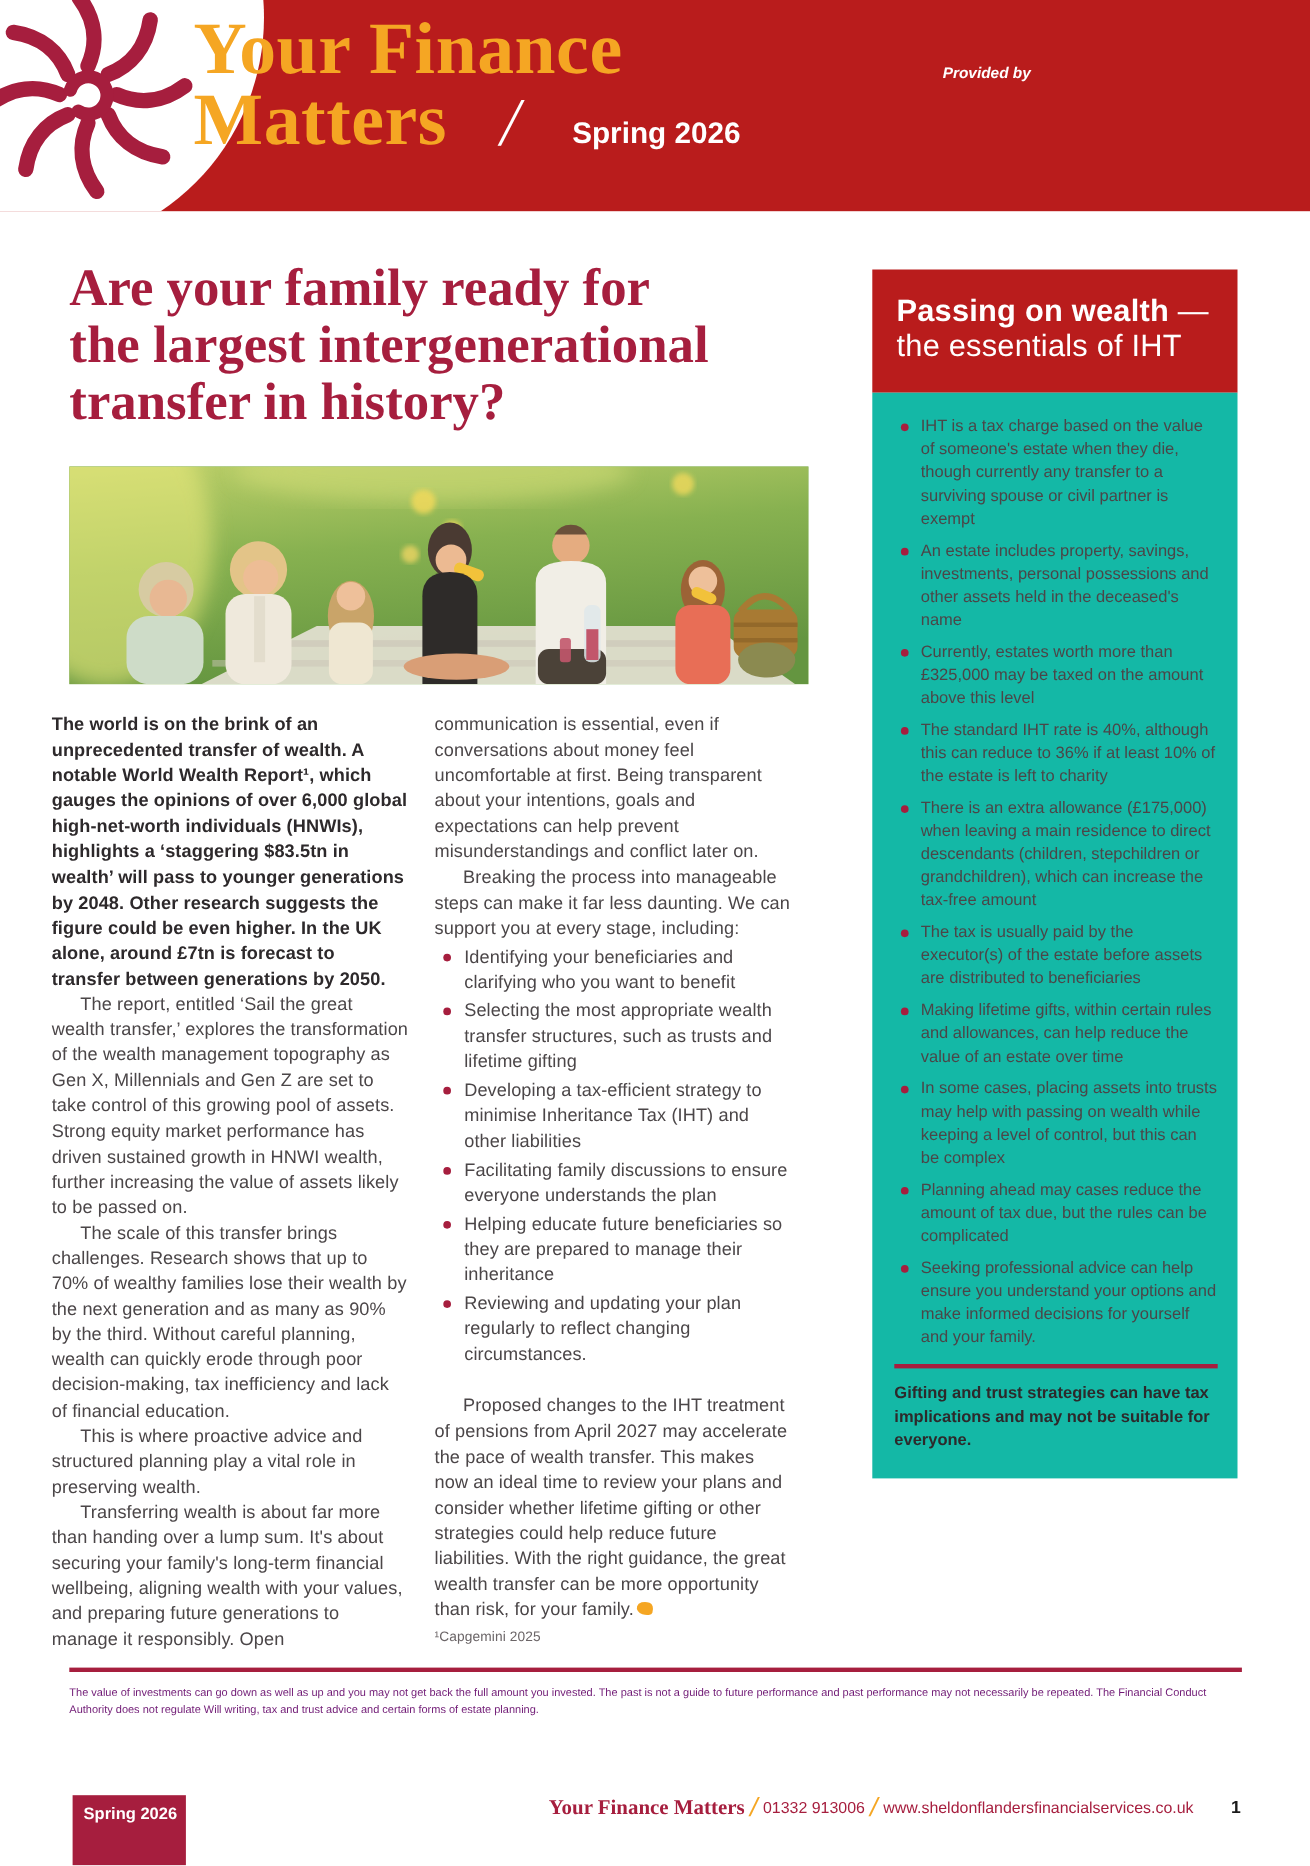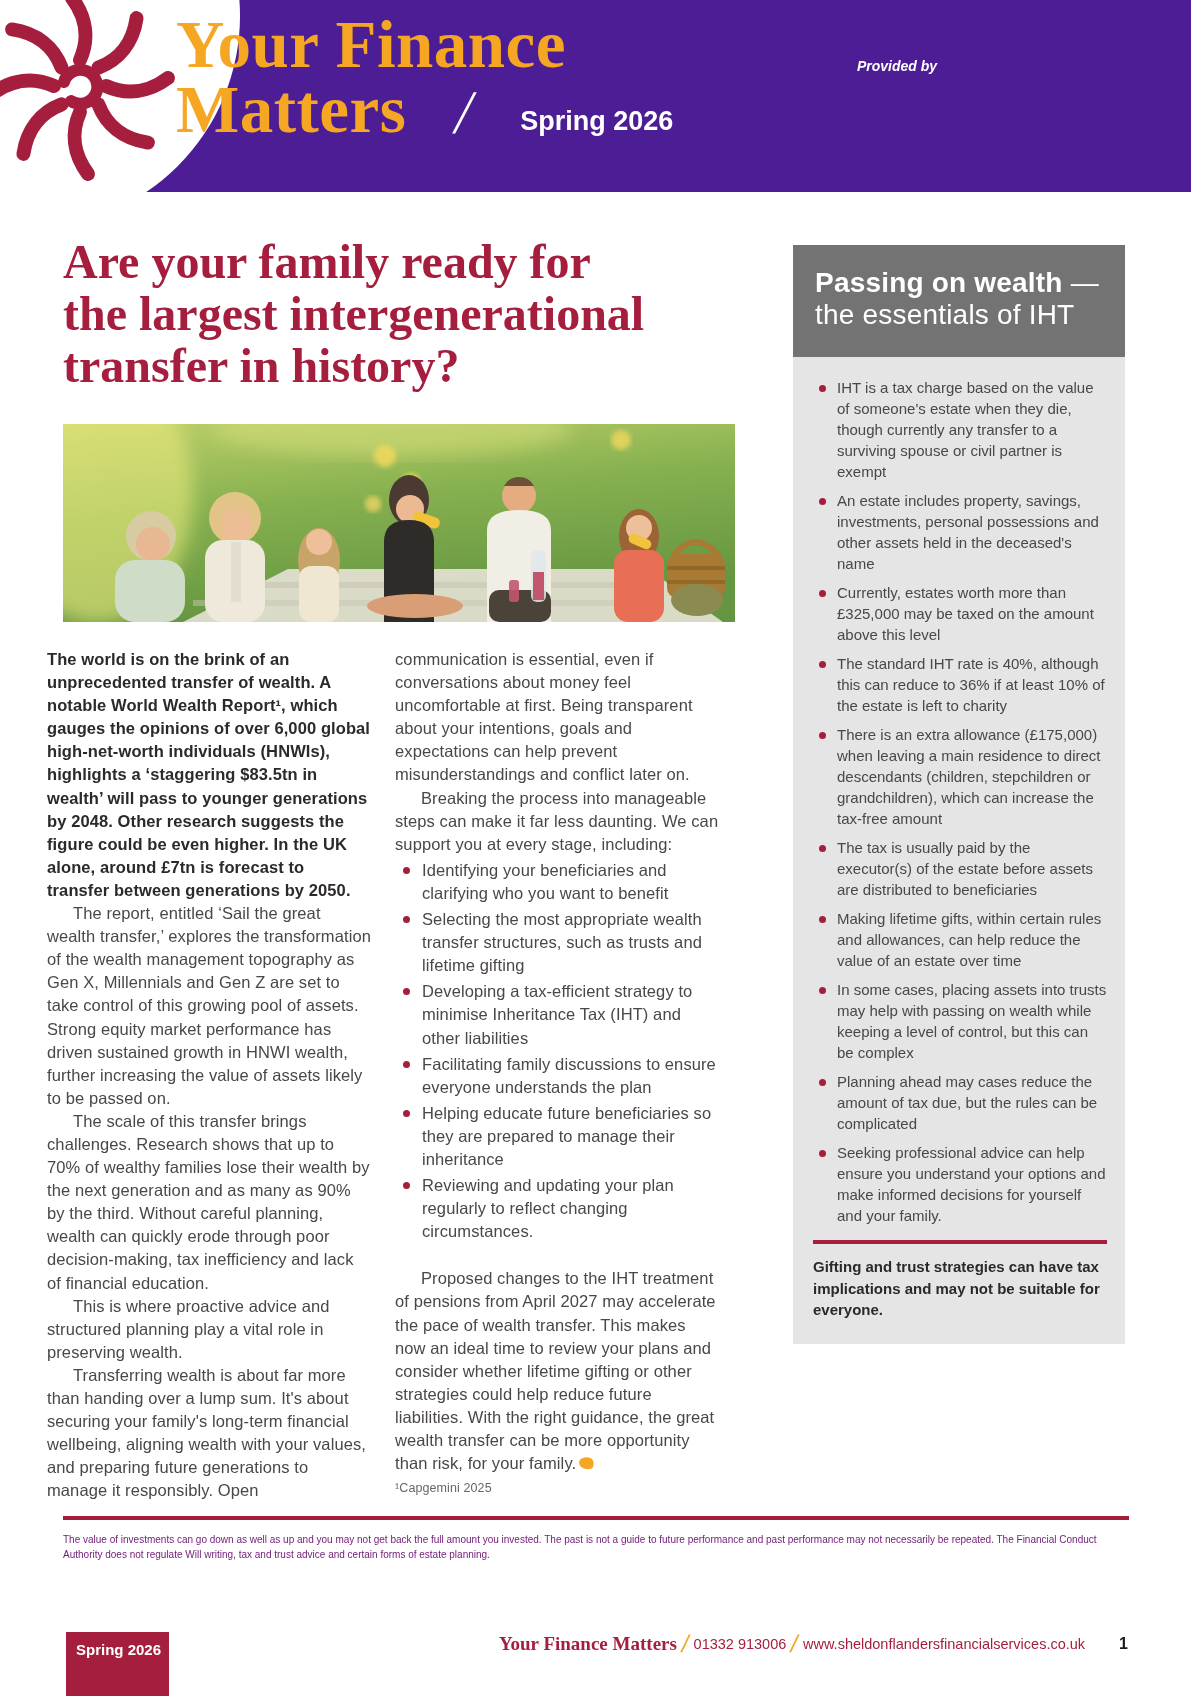--- a/index.html
+++ b/index.html
@@ -4,21 +4,21 @@
 <style>
   * { box-sizing: border-box; }
   html,body { margin:0; padding:0; background:#ffffff; }
   .page {
     position: relative; width: 1191px; height: 1696px; margin: 0 auto;
     background: #ffffff; overflow: hidden;
     font-family: "Liberation Sans", sans-serif; color:#4b4648;
   }
 
   
-  .masthead { position:absolute; top:0; left:0; width:1191px; height:192px; background:#4c1d95; overflow:hidden; }
+  .masthead { position:absolute; top:0; left:0; width:1191px; height:192px; background:#b91c1c; overflow:hidden; }
   .swirl { position:absolute; top:0; left:0; }
   .masthead-title { position:absolute; left:176px; top:12px; color:#F5A623;
     font-family:"Liberation Serif", serif; font-weight:700; font-size:67px; line-height:0.97; letter-spacing:0.5px; }
   .masthead-line2 { display:flex; align-items:flex-end;gap:38px; }
   .masthead-slash { color:#ffffff; font-weight:400; font-size:62px; margin:0 8px 0 12px; transform:skewX(-10deg); }
   .masthead-issue { color:#ffffff; font-family:"Liberation Sans", sans-serif; font-size:27px; font-weight:700; letter-spacing:0; padding-bottom:8px; }
   .provided-by { position:absolute; left:857px; top:58px; color:#ffffff; font-style:italic; font-weight:700; font-size:14px; }
   .logo { position:absolute; left:852px; top:98px; display:flex; align-items:center; gap:10px; }
   .logo-sf { font-family:"Liberation Serif", serif; font-size:66px; font-weight:700; color:#F5A623; line-height:0.85; letter-spacing:-4px; }
   .logo-names { color:#ffffff; font-family:"Liberation Serif", serif; font-weight:700; font-size:25px; line-height:0.96; letter-spacing:0.5px; }
@@ -41,23 +41,23 @@
   .article-bullets li { position:relative; padding-left:27px; margin-bottom:3px; }
   .article-bullets li::before, .sidebar-bullets li::before {
     content:""; position:absolute; left:8px; top:8px; width:7px; height:7px; border-radius:50%; background:#A61E3E; }
   .closing { margin-top:24px !important; text-indent:26px; }
   .endmark { display:inline-block; width:15px; height:12px; background:#F5A623;
     border-radius:65% 35% 55% 45% / 55% 65% 35% 45%; transform:rotate(18deg); margin-left:3px; vertical-align:baseline; }
   .footnote { font-size:12.5px; color:#6b6567; margin-top:5px !important; }
 
   
   .sidebar { position:absolute; left:793px; top:245px; width:332px; }
-  .sidebar-title { background:#737373; color:#ffffff; padding:22px 22px 26px; font-size:28px; line-height:1.15; font-weight:400; letter-spacing:0.2px; }
+  .sidebar-title { background:#b91c1c; color:#ffffff; padding:22px 22px 26px; font-size:28px; line-height:1.15; font-weight:400; letter-spacing:0.2px; }
   .sidebar-title .bold { font-weight:700; }
-  .sidebar-body { background:#e5e5e5; padding:20px 18px 24px 20px; }
+  .sidebar-body { background:#14b8a6; padding:20px 18px 24px 20px; }
   .sidebar-bullets { list-style:none; margin:0; padding:0; font-size:15px; line-height:1.40; color:#4b4648; }
   .sidebar-bullets li { position:relative; padding-left:24px; margin-bottom:8px; }
   .sidebar-bullets li::before { left:6px; }
   .sidebar-rule { border:none; border-top:4px solid #A61E3E; margin:14px 0 12px 0; }
   .sidebar-note { font-weight:700; font-size:15px; line-height:1.42; color:#2d292b; }
 
   
   .footer-rule { position:absolute; left:63px; top:1516px; width:1066px; height:4px; background:#A61E3E; }
   .disclaimer { position:absolute; left:63px; top:1532px; width:1070px;
     font-size:10px; font-weight:400; color:#701a75; line-height:1.5; }

